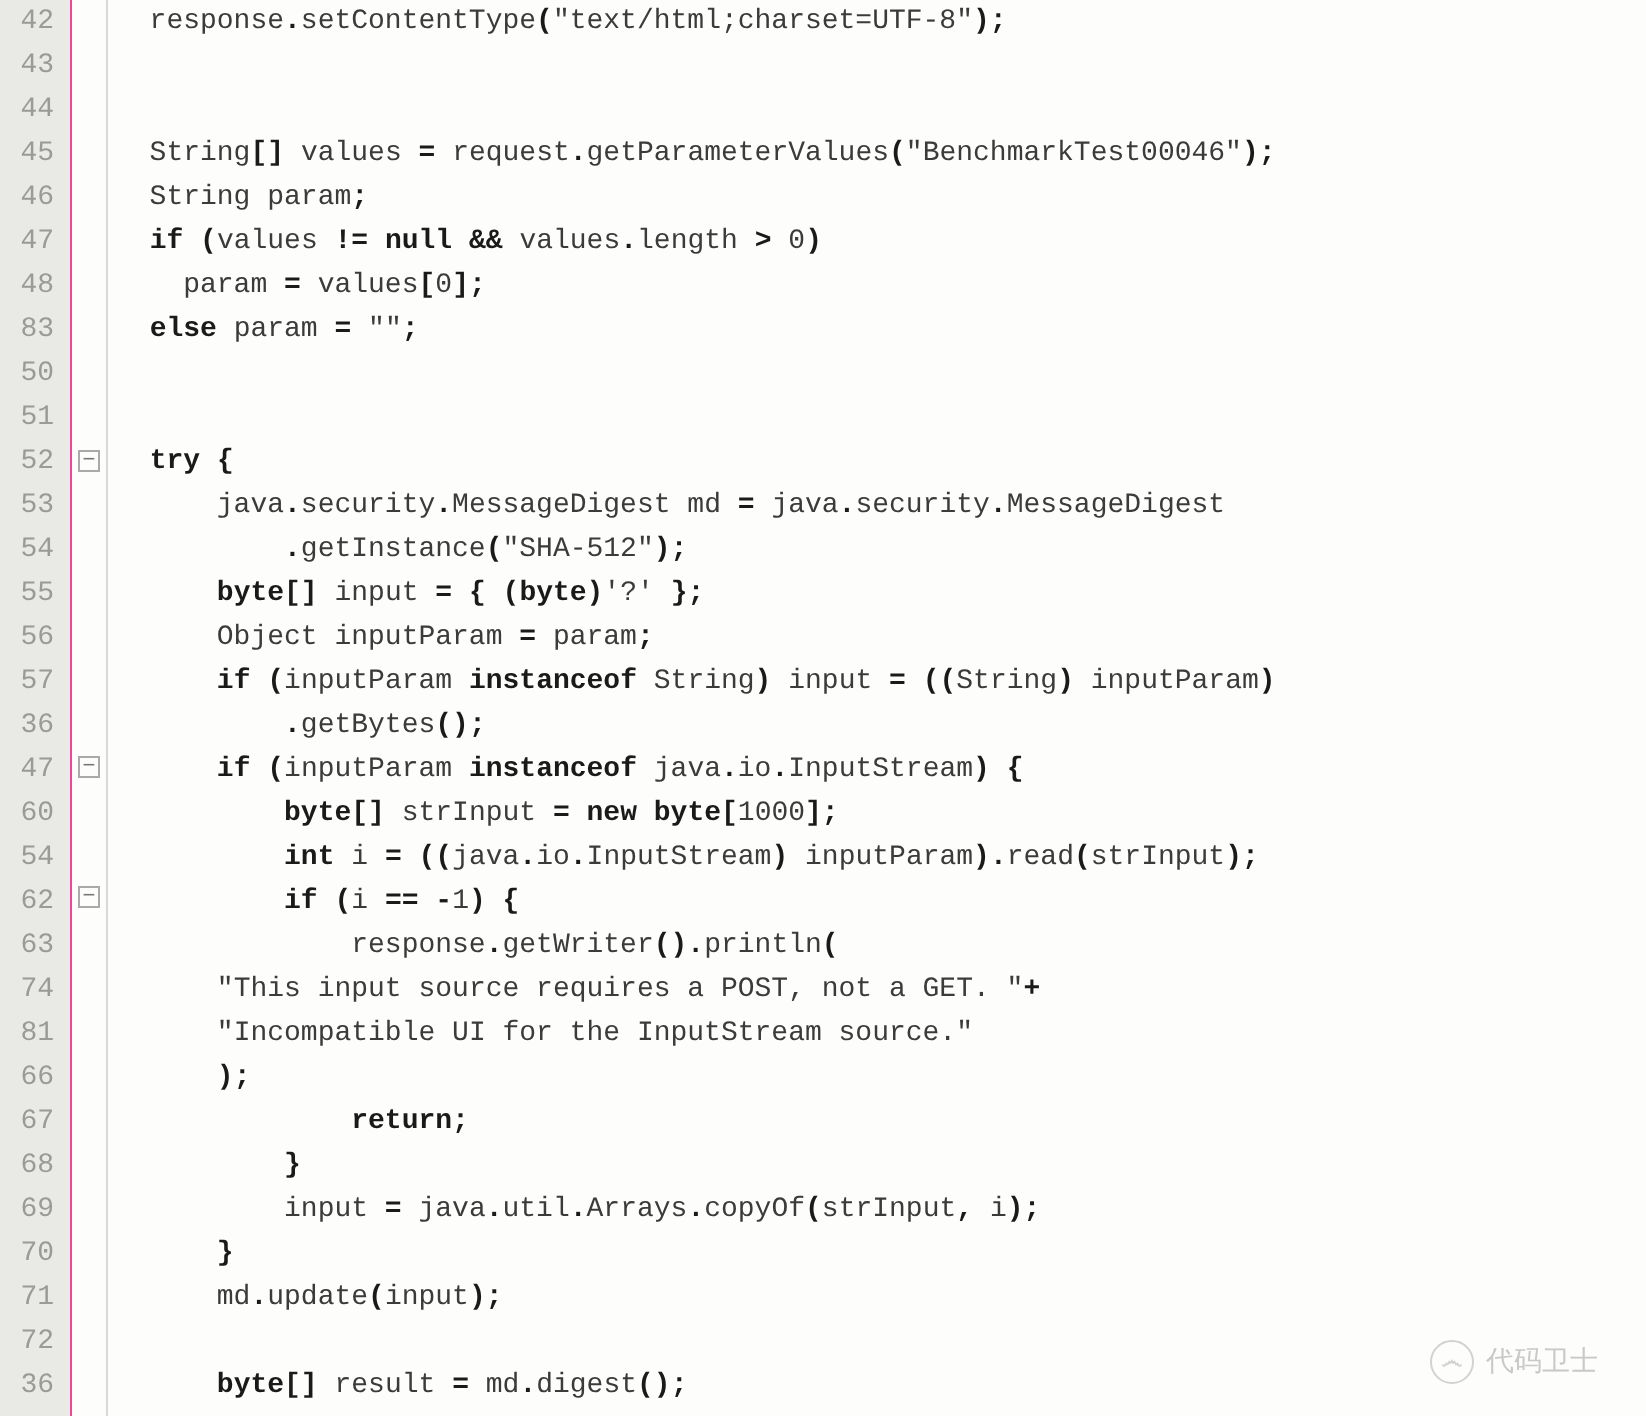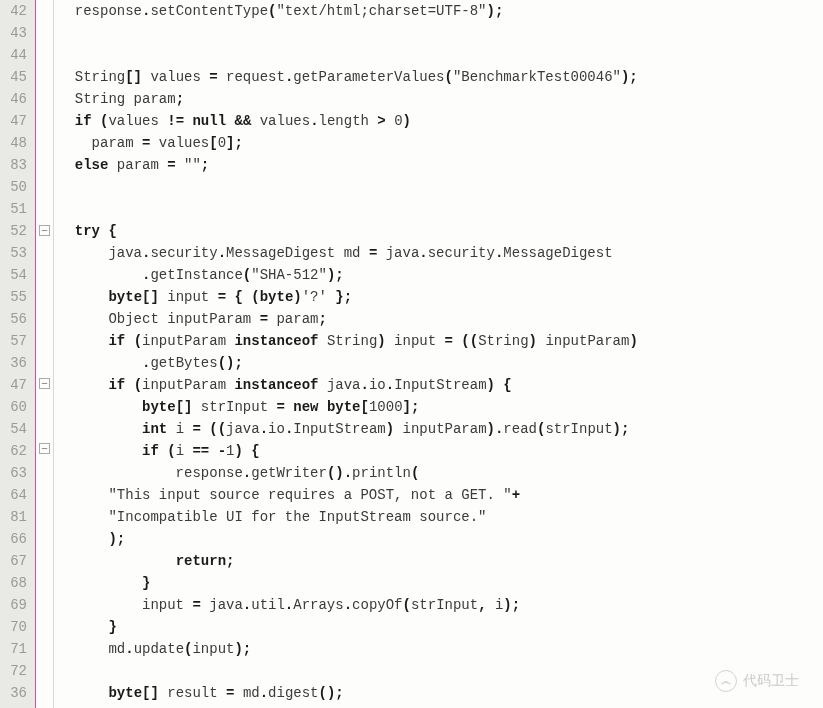--- a/index.html
+++ b/index.html
@@ -116,21 +116,21 @@
       <div class="ln">54</div>
       <div class="ln">55</div>
       <div class="ln">56</div>
       <div class="ln">57</div>
       <div class="ln">36</div>
       <div class="ln">47</div>
       <div class="ln">60</div>
       <div class="ln">54</div>
       <div class="ln">62</div>
       <div class="ln">63</div>
-      <div class="ln">64</div>
+      <div class="ln">74</div>
       <div class="ln">81</div>
       <div class="ln">66</div>
       <div class="ln">67</div>
       <div class="ln">68</div>
       <div class="ln">69</div>
       <div class="ln">70</div>
       <div class="ln">71</div>
       <div class="ln">72</div>
       <div class="ln">36</div>
     </div>

